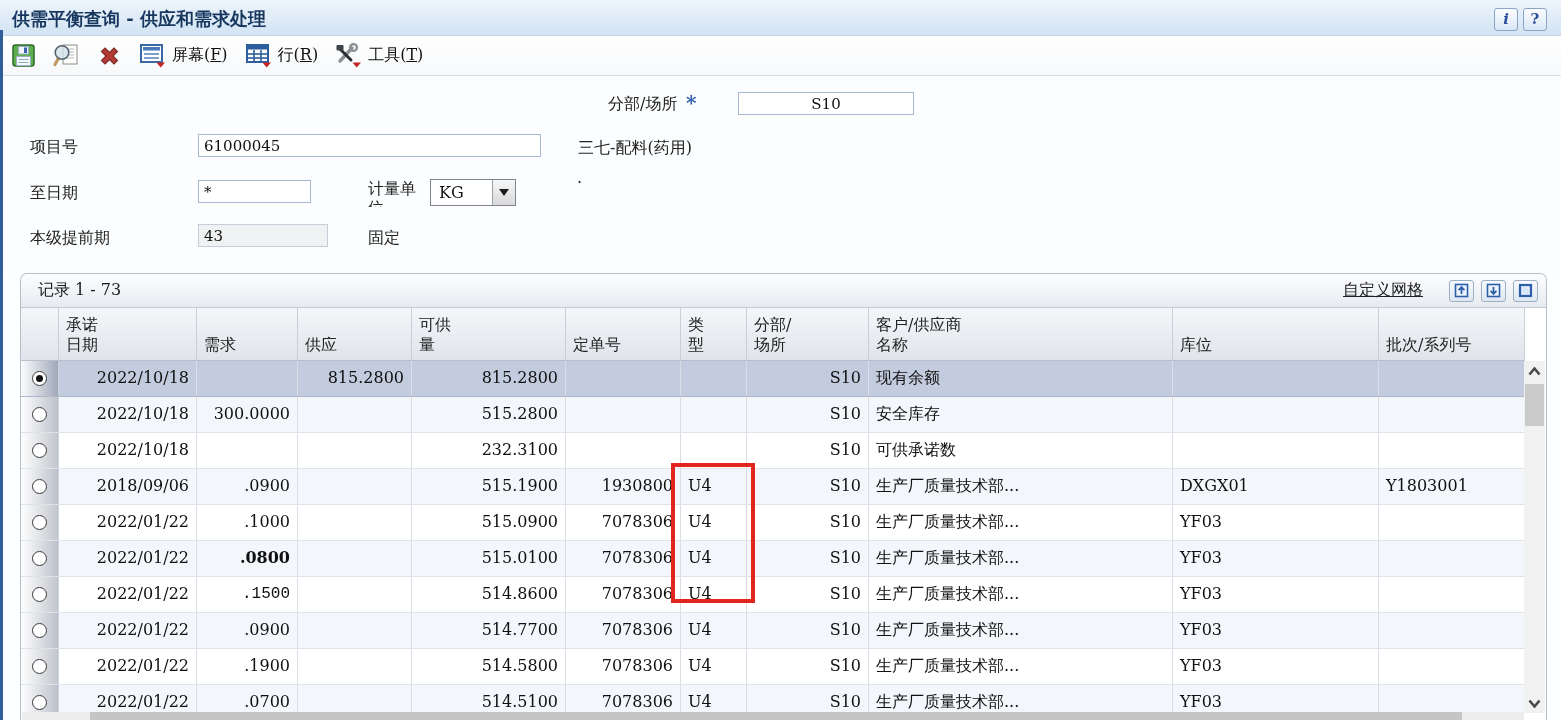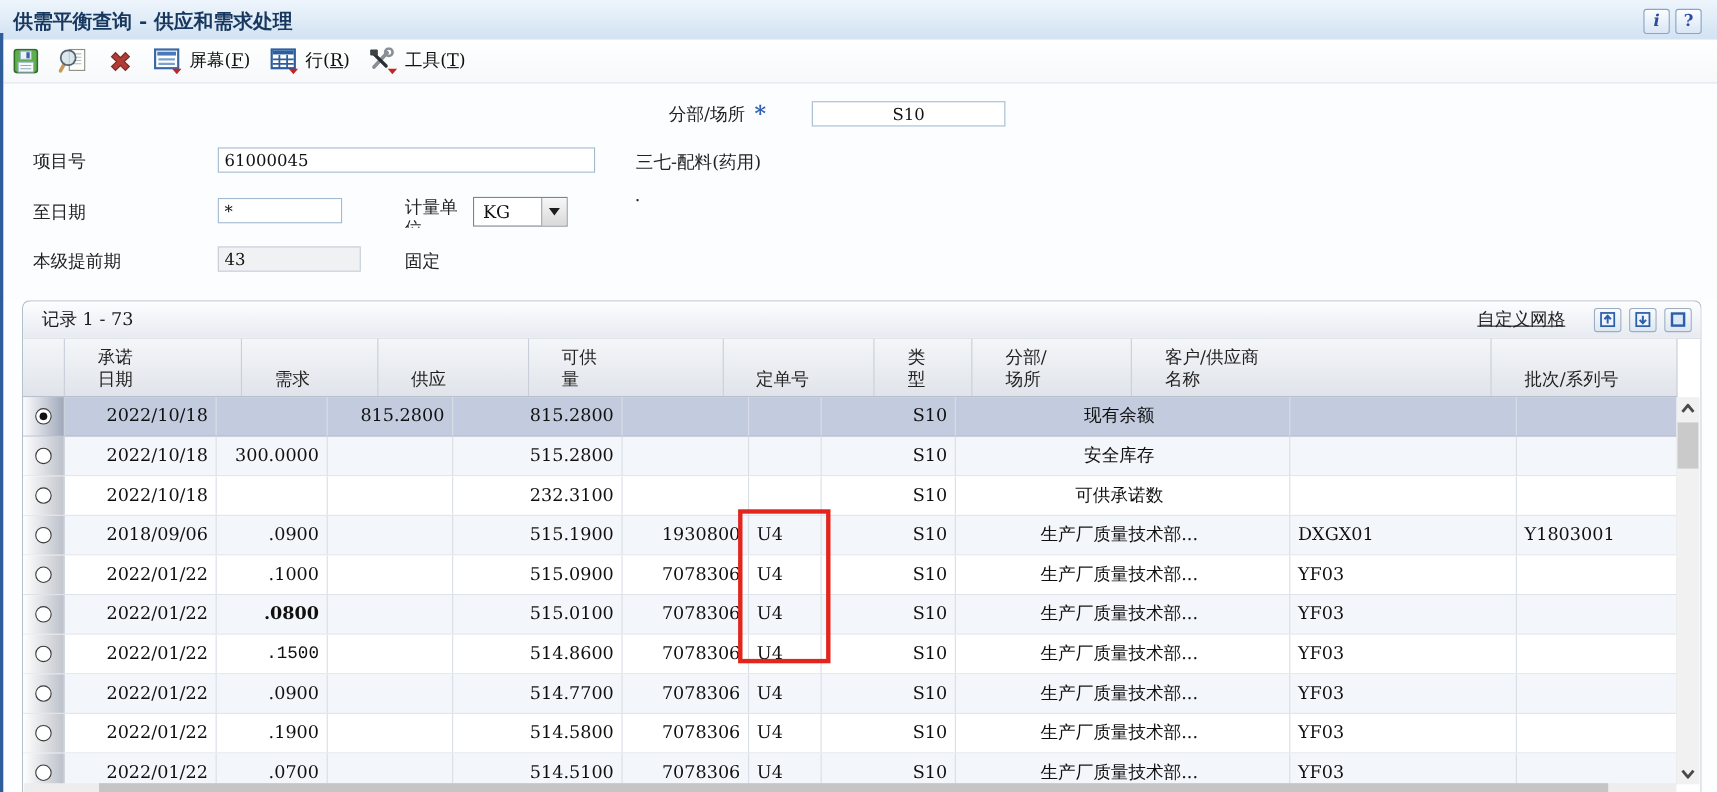--- a/index.html
+++ b/index.html
@@ -71,21 +71,21 @@
   .grow.sel { background:#c3ccde; border-bottom:1px solid #aeb7c9; }
   .gcell { width:38px; flex:none; background:linear-gradient(to right, rgba(255,255,255,0.95), rgba(110,118,134,0.42));
            border-right:1px solid #cdd3db; display:flex; align-items:center; justify-content:center; }
   .radio { width:15px; height:15px; border-radius:50%; border:1px solid #3a3a3a; background:#fff;
            display:flex; align-items:center; justify-content:center; cursor:pointer; }
   .radio .dot { width:7px; height:7px; border-radius:50%; background:#111; display:none; }
   .radio.selected .dot { display:block; }
   .cell { flex:none; font-size:16px; color:#101010; line-height:34px; white-space:nowrap; overflow:hidden;
           border-right:1px solid #d9dee5; padding:0 7px; }
   .cell.r { text-align:right; }
-  .cell.customer { display:flex; justify-content:center; padding-right:13px; }
+  .cell.customer { display:flex; justify-content:flex-start; padding-right:13px; }
 
   
   #vscroll { position:absolute; right:1px; top:87px; width:21px; height:352px; background:#f1f1f1; }
   .vbtn { position:absolute; left:0; width:21px; height:20px; display:flex; align-items:center;
           justify-content:center; cursor:pointer; }
   #vscroll-up { top:0; } #vscroll-down { bottom:0; }
   #vthumb { position:absolute; left:1px; top:23px; width:19px; height:42px; background:#cacaca; cursor:grab; }
   #hscroll { position:absolute; left:1px; bottom:0; width:1502px; height:8px; background:#ededed; }
   #hthumb { position:absolute; left:68px; top:0; width:1372px; height:8px; background:#c5c5c5; cursor:grab; }
 
@@ -243,20 +243,21 @@
         <div class="hcell" style="width: 114px;">供应</div>
         <div class="hcell" style="width: 154px;">可供
 量</div>
         <div class="hcell" style="width: 115px;">定单号</div>
         <div class="hcell" style="width: 66px;">类
 型</div>
         <div class="hcell" style="width: 122px;">分部/
 场所</div>
         <div class="hcell" style="width: 304px;">客户/供应商
 名称</div>
+        <div class="hcell" style="width: 206px;">库位</div>
         <div class="hcell" style="width: 146px;">批次/系列号</div>
       </div>
     <div id="grid-body">
         <div class="grow sel">
           <div class="gcell">
             <div class="radio selected">
               <div class="dot"></div>
             </div>
           </div>
           <div class="cell r" style="width: 138px;">2022/10/18</div>

